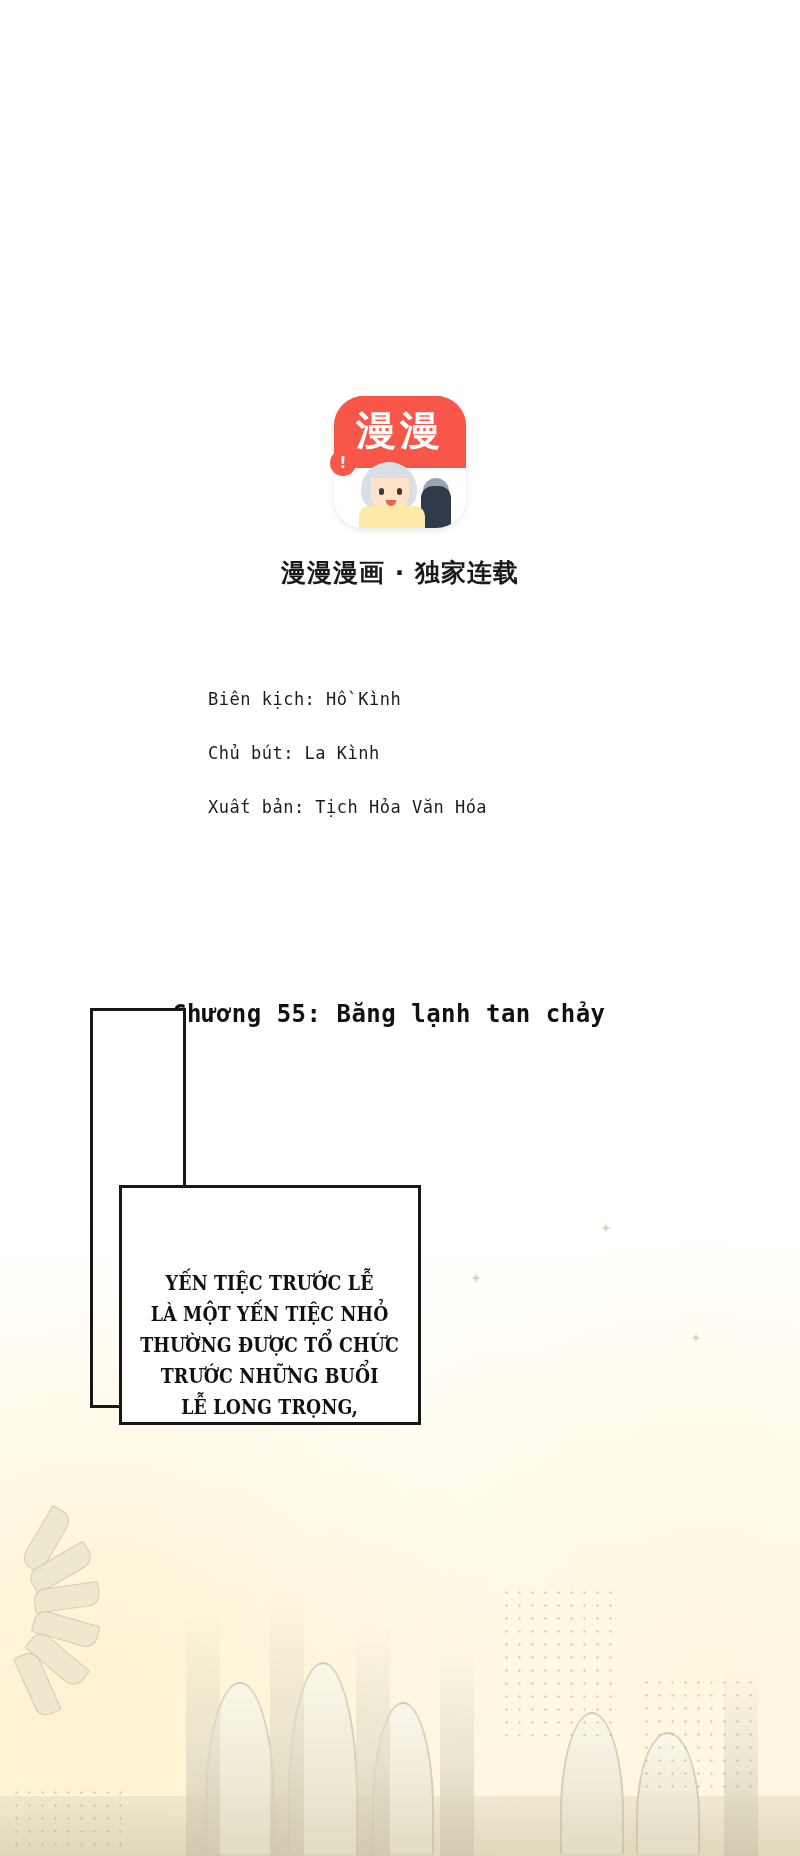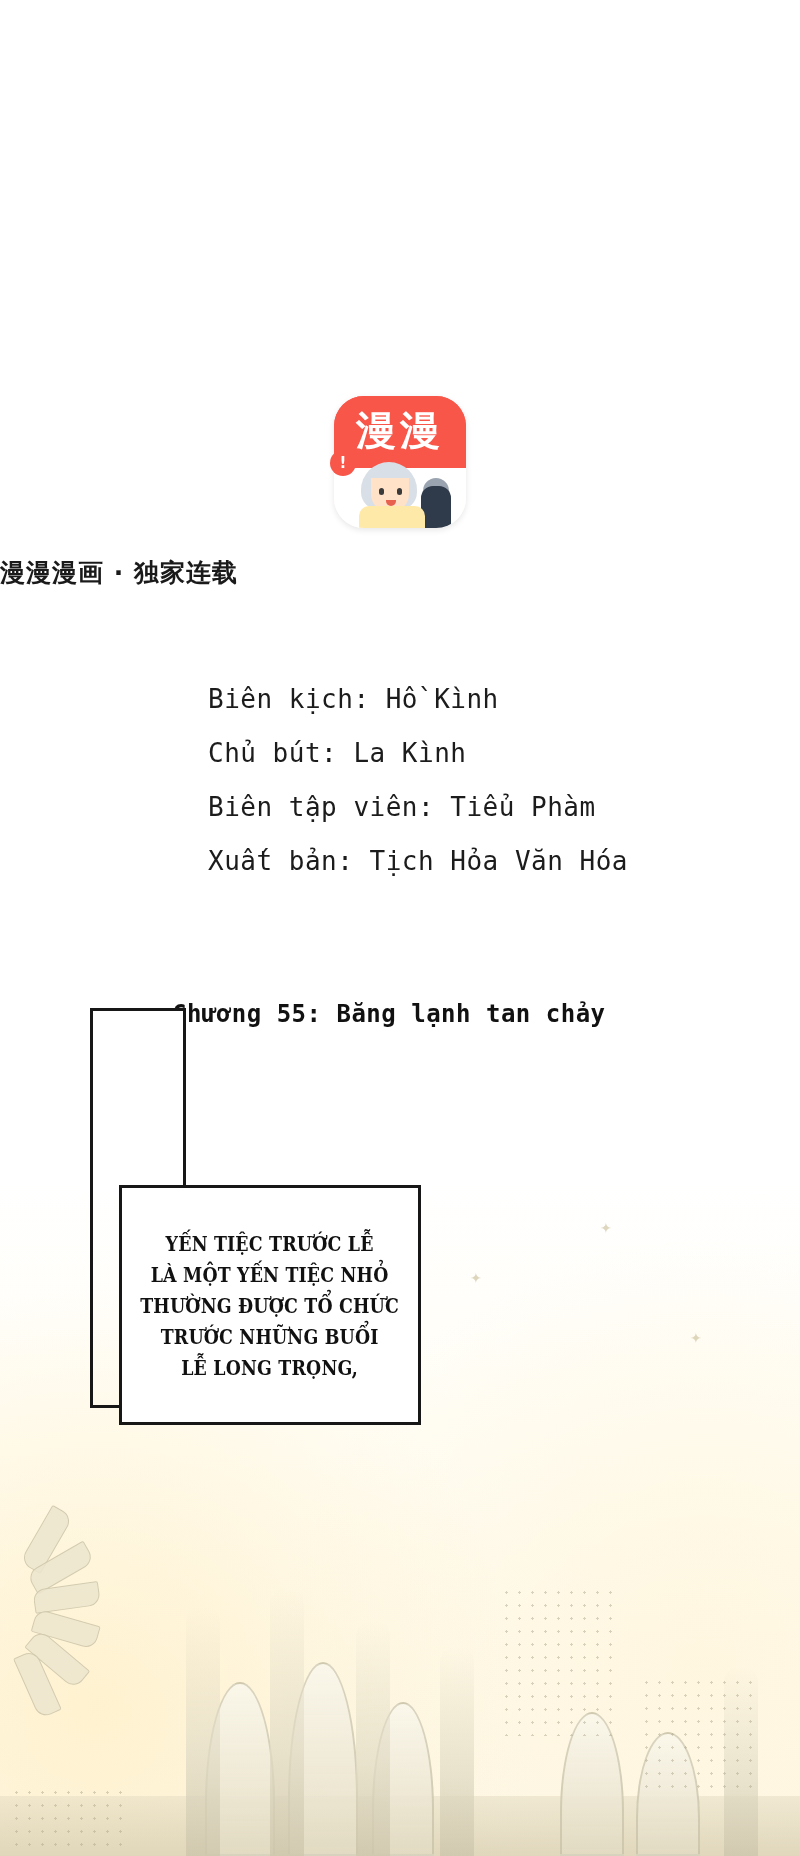--- a/index.html
+++ b/index.html
@@ -137,34 +137,35 @@
     font-weight: bold;
     line-height: 26px;
     text-align: center;
   }
 
   
   .brand {
     position: absolute;
     top: 556px;
     left: 0; right: 0;
+    text-align: center;
     font-size: 25px;
     font-weight: bold;
     color: #1a1a1a;
     letter-spacing: 1px;
     font-family: "DejaVu Sans", sans-serif;
   }
 
   
   .credits {
     position: absolute;
     top: 672px;
     left: 208px;
     font-family: "DejaVu Sans Mono", monospace;
-    font-size: 26px;
+    font-size: 17px;
     color: #1c1c1c;
     line-height: 54px;
     letter-spacing: 0.5px;
   }
   .credits div { white-space: nowrap; }
 
   .chapter {
     position: absolute;
     top: 1000px;
     left: 172px;
@@ -256,21 +257,21 @@
   .narration {
     position: absolute;
     left: 119px;
     top: 1185px;
     width: 302px;
     height: 240px;
     background: #ffffff;
     border: 3px solid #171717;
     box-sizing: border-box;
     display: flex;
-    align-items: center;
+    align-items: flex-end;
     justify-content: center;
   }
   .narration-text {
     text-align: center;
     font-family: "DejaVu Serif", serif;
     font-weight: bold;
     font-size: 21px;
     line-height: 31px;
     color: #111111;
     letter-spacing: 0.2px;
@@ -310,21 +311,20 @@
         </div>
       </div>
       <div class="logo-badge">!</div>
     </div>
 
     <div class="brand">漫漫漫画 · 独家连载</div>
 
     <div class="credits">
       <div>Biên kịch: Hồ Kình</div>
       <div>Chủ bút: La Kình</div>
-      <div>Biên tập viên: Tiểu Phàm</div>
       <div>Xuất bản: Tịch Hỏa Văn Hóa</div>
     </div>
 
     <div class="chapter">Chương 55: Băng lạnh tan chảy</div>
   </div>
 
   <div class="panel-area">
     <div class="bg-wash"></div>
 
     <div class="floor"></div>

